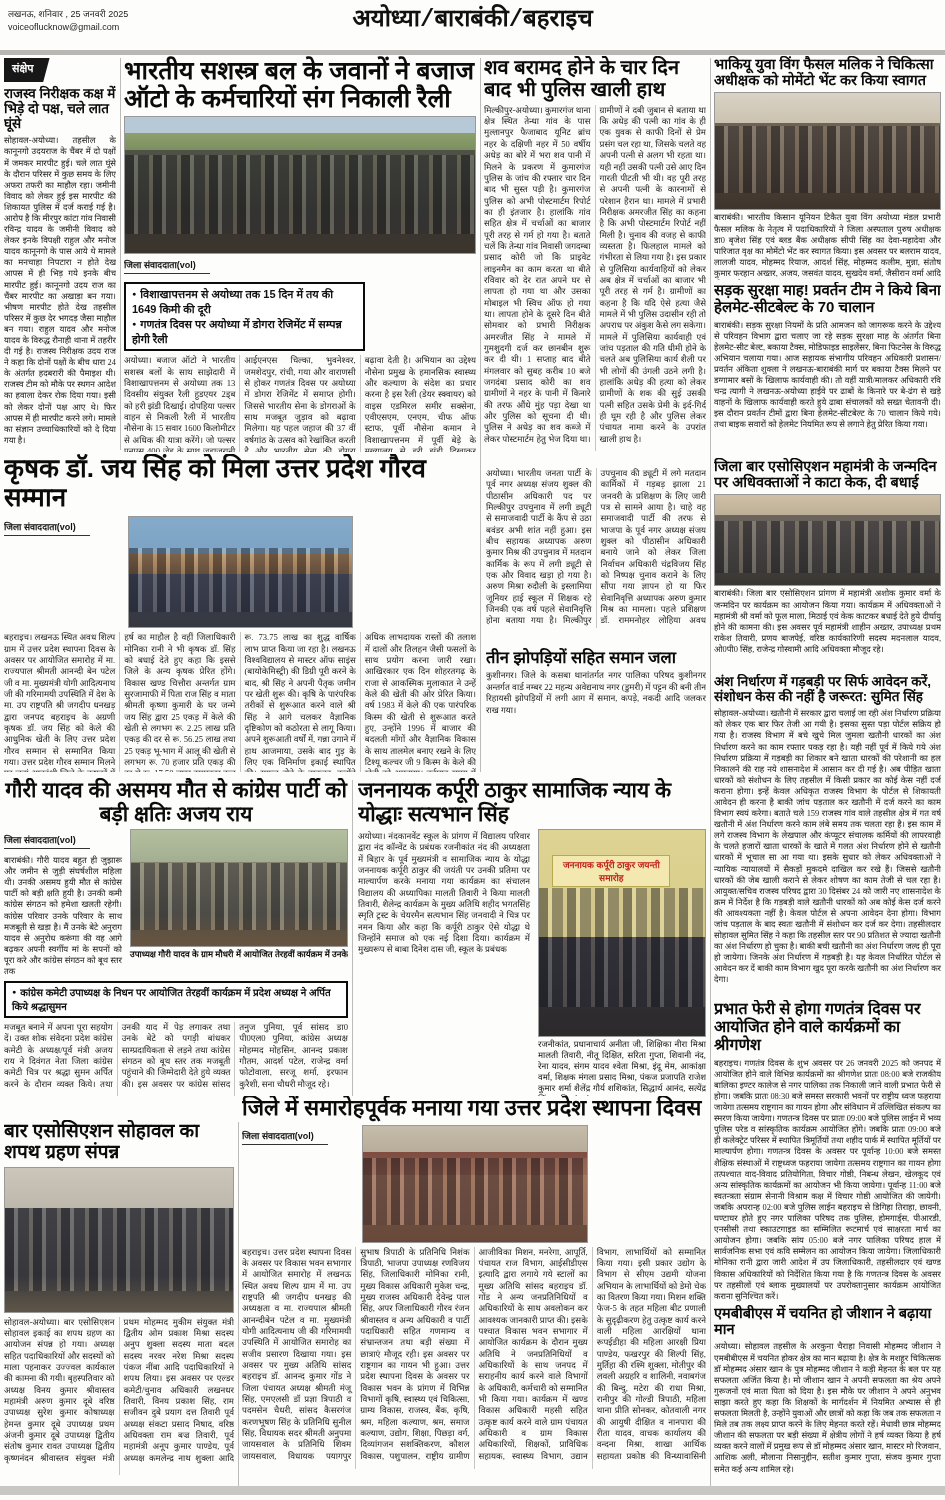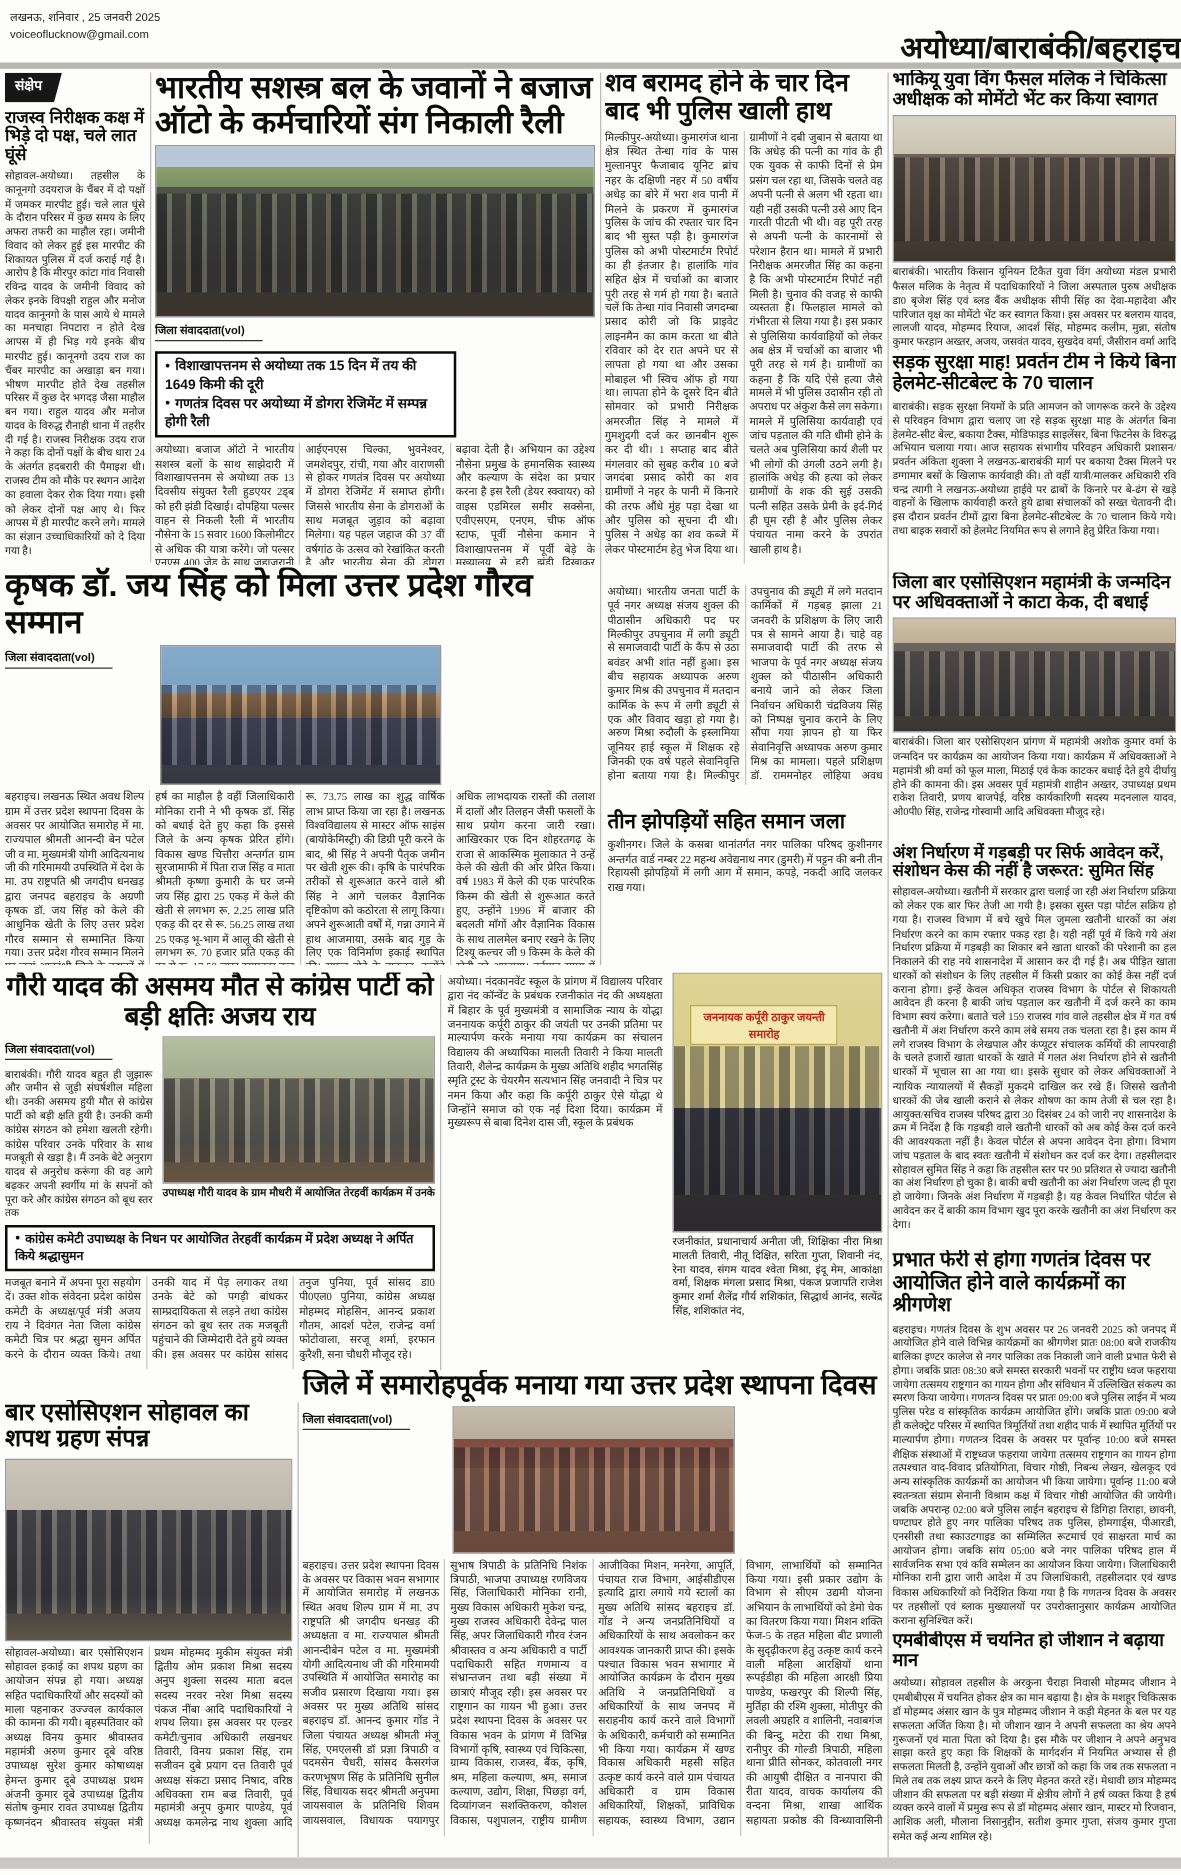--- a/index.html
+++ b/index.html
@@ -1,21 +1,21 @@
 <!DOCTYPE html>
 <html lang="hi"><head>
 <meta charset="utf-8">
 <style>
   html,body{margin:0;padding:0;background:#e8e6e2;}
   .page{position:relative;width:945px;height:1500px;margin:0 auto;background:#fdfdfb;
         font-family:"Liberation Sans","DejaVu Sans",sans-serif;color:#111;overflow:hidden;}
   
   .hdr{position:absolute;left:0;top:0;width:945px;height:50px;}
   .hdr-left{position:absolute;left:8px;top:8px;font-size:9px;line-height:1.4;color:#222;}
-  .hdr-center{position:absolute;left:0;right:0;top:20px;text-align:right;font-size:24px;font-weight:700;letter-spacing:0;}
+  .hdr-center{position:absolute;left:0;right:0;top:0;text-align:center;font-size:24px;font-weight:700;letter-spacing:0;font-family:Liberation Mono, monospace;}
   .hdr-right{position:absolute;right:8px;top:8px;font-size:22px;font-weight:700;}
   .hdr-right .red{color:#d62b1f;}
   .hdr-right .pgno{border-left:2px solid #222;padding-left:5px;margin-left:5px;}
   .hdr-rule{position:absolute;left:0;top:50px;width:945px;height:5px;background:#b9b7b3;}
   .bottom-rule{position:absolute;left:0;top:1486px;width:945px;height:9px;background:#c9c7c3;}
   
   .art{position:absolute;overflow:hidden;background:#fdfdfb;}
   .hl{margin:0 0 4px 0;font-weight:700;line-height:1.12;color:#0b0b0b;font-family:"Liberation Sans","DejaVu Sans",sans-serif;}
   .by{font-size:9px;font-weight:700;border-bottom:1.5px solid #333;display:inline-block;padding:1px 14px 2px 0;margin:2px 0 4px 0;}
   .body{font-size:8.6px;line-height:1.32;text-align:justify;color:#1c1c1c;margin:2px 0 0 0;
@@ -153,20 +153,21 @@
         <div class="cap">उपाध्यक्ष गौरी यादव के ग्राम मौधरी में आयोजित तेरहवीं कार्यक्रम में उनके</div>
       </div>
     </div>
     <div class="bulletbox" style="font-size:10px">
       <div class="bullet">कांग्रेस कमेटी उपाध्यक्ष के निधन पर आयोजित तेरहवीं कार्यक्रम में प्रदेश अध्यक्ष ने अर्पित किये श्रद्धासुमन</div>
     </div>
     <p class="body cols3" style="height:74px">मजबूत बनाने में अपना पूरा सहयोग दें। उक्त शोक संवेदना प्रदेश कांग्रेस कमेटी के अध्यक्ष/पूर्व मंत्री अजय राय ने दिवंगत नेता जिला कांग्रेस कमेटी चित्र पर श्रद्धा सुमन अर्पित करने के दौरान व्यक्त किये। तथा उनकी याद में पेड़ लगाकर तथा उनके बेटे को पगड़ी बांधकर साम्प्रदायिकता से लड़ने तथा कांग्रेस संगठन को बूथ स्तर तक मजबूती पहुंचाने की जिम्मेदारी देते हुये व्यक्त की। इस अवसर पर कांग्रेस सांसद तनुज पुनिया, पूर्व सांसद डा0 पी0एल0 पुनिया, कांग्रेस अध्यक्ष मोहम्मद मोहसिन, आनन्द प्रकाश गौतम, आदर्श पटेल, राजेन्द्र वर्मा फोटोवाला, सरजू शर्मा, इरफान कुरैशी, सना चौधरी मौजूद रहे।</p>
   </section>
 
   <section class="art" style="left:358px;top:778px;width:348px;height:336px">
+    <h2 class="hl" style="font-size:21px">जननायक कर्पूरी ठाकुर सामाजिक न्याय के योद्धाः सत्यभान सिंह</h2>
     <div style="display:flex;gap:8px;align-items:flex-start">
       <p class="body" style="flex:1">अयोध्या। नंदकानवेंट स्कूल के प्रांगण में विद्यालय परिवार द्वारा नंद कॉन्वेंट के प्रबंधक रजनीकांत नंद की अध्यक्षता में बिहार के पूर्व मुख्यमंत्री व सामाजिक न्याय के योद्धा जननायक कर्पूरी ठाकुर की जयंती पर उनकी प्रतिमा पर माल्यार्पण करके मनाया गया कार्यक्रम का संचालन विद्यालय की अध्यापिका मालती तिवारी ने किया मालती तिवारी, शैलेन्द्र कार्यक्रम के मुख्य अतिथि शहीद भगतसिंह स्मृति ट्रस्ट के चेयरमैन सत्यभान सिंह जनवादी ने चित्र पर नमन किया और कहा कि कर्पूरी ठाकुर ऐसे योद्धा थे जिन्होंने समाज को एक नई दिशा दिया। कार्यक्रम में मुख्यरूप से बाबा दिनेश दास जी, स्कूल के प्रबंधक</p>
       <div style="width:168px;flex:none">
         <div class="ph ph-karpuri" style="height:208px">
           <div class="banner">जननायक कर्पूरी ठाकुर जयन्ती समारोह</div>
         </div>
         <div class="names">रजनीकांत, प्रधानाचार्य अनीता जी, शिक्षिका नीरा मिश्रा मालती तिवारी, नीतू दिक्षित, सरिता गुप्ता, शिवानी नंद, रेना यादव, संगम यादव श्वेता मिश्रा, इंदू मेम, आकांक्षा वर्मा, शिक्षक मंगला प्रसाद मिश्रा, पंकज प्रजापति राजेश कुमार शर्मा शैलेंद्र गौर्य शशिकांत, सिद्धार्थ आनंद, सत्येंद्र सिंह, शशिकांत नंद,</div>
       </div>
     </div>
   </section>

